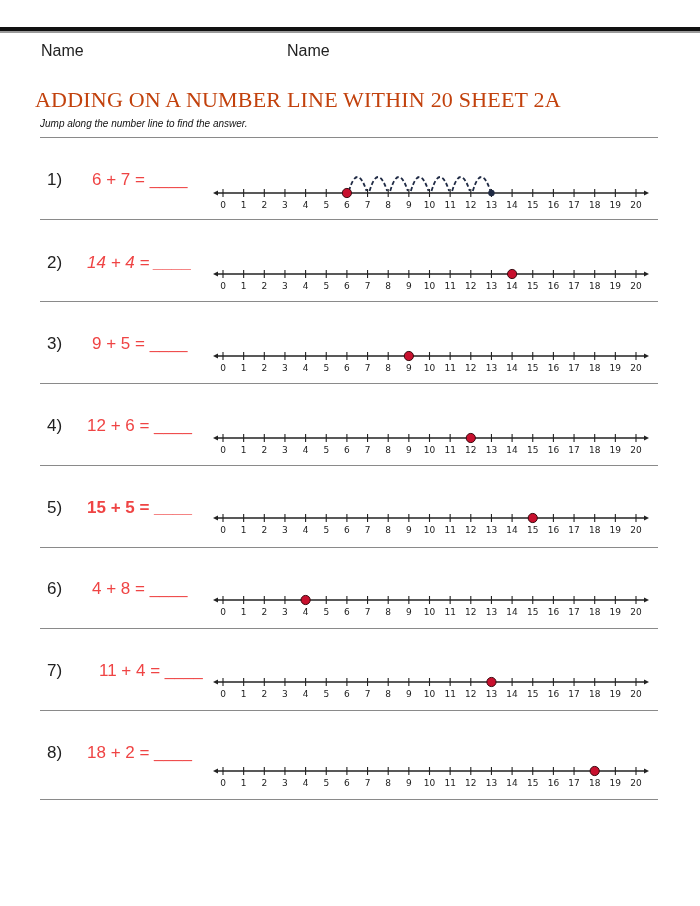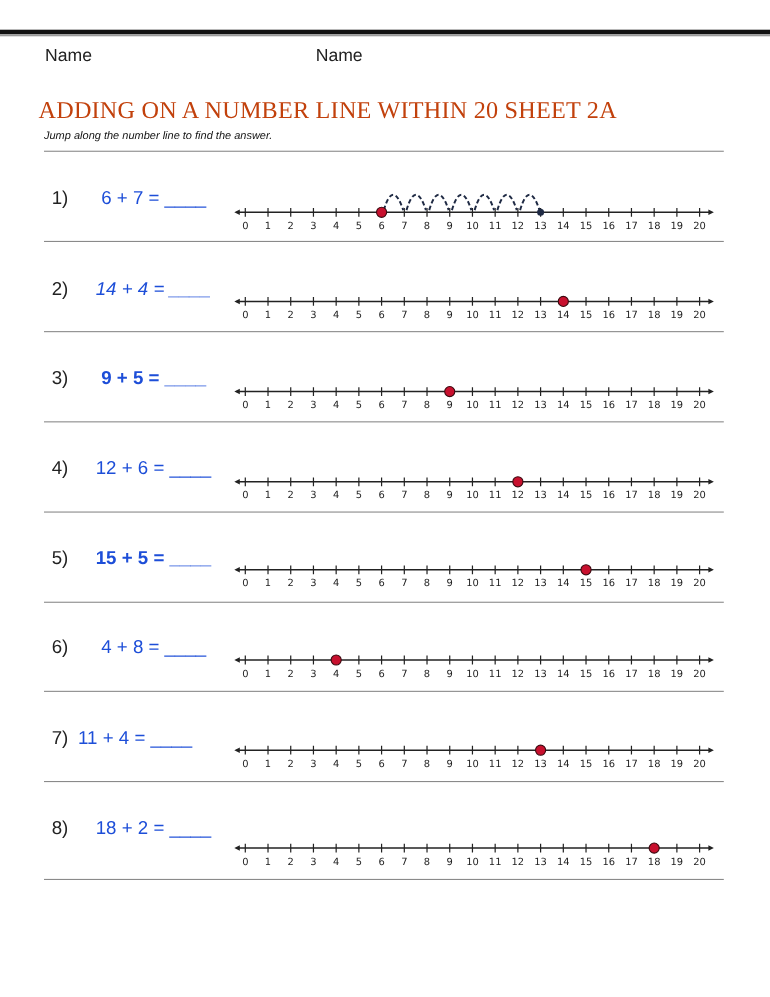--- a/index.html
+++ b/index.html
@@ -5,21 +5,21 @@
   html, body { margin:0; padding:0; background:#ffffff; }
   body { width:700px; height:906px; position:relative; overflow:hidden; font-family:"Liberation Sans", sans-serif; color:#222; }
   .top-rule { position:absolute; left:0; top:27px; width:700px; height:4px; background:#111; }
   .top-rule-shadow { position:absolute; left:0; top:31px; width:700px; height:2px; background:#9a9a9a; }
   .field-label { position:absolute; top:42px; font-size:16px; color:#222; }
   .title { position:absolute; left:35px; top:87px; font-family:"Liberation Serif", serif; font-size:22px; color:#c2410c; letter-spacing:0.2px; white-space:nowrap; }
   .instructions { position:absolute; left:40px; top:118px; font-size:10px; font-style:italic; color:#111; }
   .hr { position:absolute; left:40px; width:618px; height:1px; background:#8a8a8a; }
   .problem { position:absolute; left:0; width:700px; }
   .pnum { position:absolute; left:47px; font-size:17px; color:#222; }
-  .eq { position:absolute; font-size:17px; color:#1d4ed8; white-space:nowrap; }
+  .eq { position:absolute; font-size:17px; color:#ef4444; white-space:nowrap; }
   .nl { position:absolute; left:205px; width:455px; height:44px; }
   .nl svg { display:block; }
   .tick-label { font-family:"DejaVu Sans", sans-serif; font-size:9px; fill:#222; }
 </style>
 </head>
 <body>
 
 <div class="top-rule"></div>
 <div class="top-rule-shadow"></div>
 
@@ -144,21 +144,21 @@
           <text x="410.34999999999997" y="34" text-anchor="middle" class="tick-label">19</text>
           <line x1="431" x2="431" y1="15" y2="23" stroke="#222" stroke-width="1.1"></line>
           <text x="431" y="34" text-anchor="middle" class="tick-label">20</text>
           <circle cx="307.09999999999997" cy="19" r="4.6" fill="#c8102e" stroke="#3a0a10" stroke-width="1"></circle>
         </svg>
       </div>
       <div class="hr" style="top: 301px;"></div>
     </div>
     <div class="problem">
       <div class="pnum" style="top: 334px;">3)</div>
-      <div class="eq" style="top: 334px; left: 92px; font-weight: bold;">9 + 5 = ____</div>
+      <div class="eq" style="top: 334px; left: 92px;">9 + 5 = ____</div>
       <div class="nl" style="top: 337px;">
         <svg width="455" height="44">
           <line x1="10" y1="19" x2="441" y2="19" stroke="#222" stroke-width="1.4"></line>
           <polygon points="8,19 13,16.5 13,21.5" fill="#222"></polygon>
           <polygon points="444,19 439,16.5 439,21.5" fill="#222"></polygon>
           <line x1="18" x2="18" y1="15" y2="23" stroke="#222" stroke-width="1.1"></line>
           <text x="18" y="34" text-anchor="middle" class="tick-label">0</text>
           <line x1="38.65" x2="38.65" y1="15" y2="23" stroke="#222" stroke-width="1.1"></line>
           <text x="38.65" y="34" text-anchor="middle" class="tick-label">1</text>
           <line x1="59.3" x2="59.3" y1="15" y2="23" stroke="#222" stroke-width="1.1"></line>
@@ -364,21 +364,21 @@
           <text x="410.34999999999997" y="34" text-anchor="middle" class="tick-label">19</text>
           <line x1="431" x2="431" y1="15" y2="23" stroke="#222" stroke-width="1.1"></line>
           <text x="431" y="34" text-anchor="middle" class="tick-label">20</text>
           <circle cx="100.6" cy="19" r="4.6" fill="#c8102e" stroke="#3a0a10" stroke-width="1"></circle>
         </svg>
       </div>
       <div class="hr" style="top: 628px;"></div>
     </div>
     <div class="problem">
       <div class="pnum" style="top: 661px;">7)</div>
-      <div class="eq" style="top: 661px; left: 71px;">11 + 4 = ____</div>
+      <div class="eq" style="top: 661px; left: 99px;">11 + 4 = ____</div>
       <div class="nl" style="top: 663px;">
         <svg width="455" height="44">
           <line x1="10" y1="19" x2="441" y2="19" stroke="#222" stroke-width="1.4"></line>
           <polygon points="8,19 13,16.5 13,21.5" fill="#222"></polygon>
           <polygon points="444,19 439,16.5 439,21.5" fill="#222"></polygon>
           <line x1="18" x2="18" y1="15" y2="23" stroke="#222" stroke-width="1.1"></line>
           <text x="18" y="34" text-anchor="middle" class="tick-label">0</text>
           <line x1="38.65" x2="38.65" y1="15" y2="23" stroke="#222" stroke-width="1.1"></line>
           <text x="38.65" y="34" text-anchor="middle" class="tick-label">1</text>
           <line x1="59.3" x2="59.3" y1="15" y2="23" stroke="#222" stroke-width="1.1"></line>

